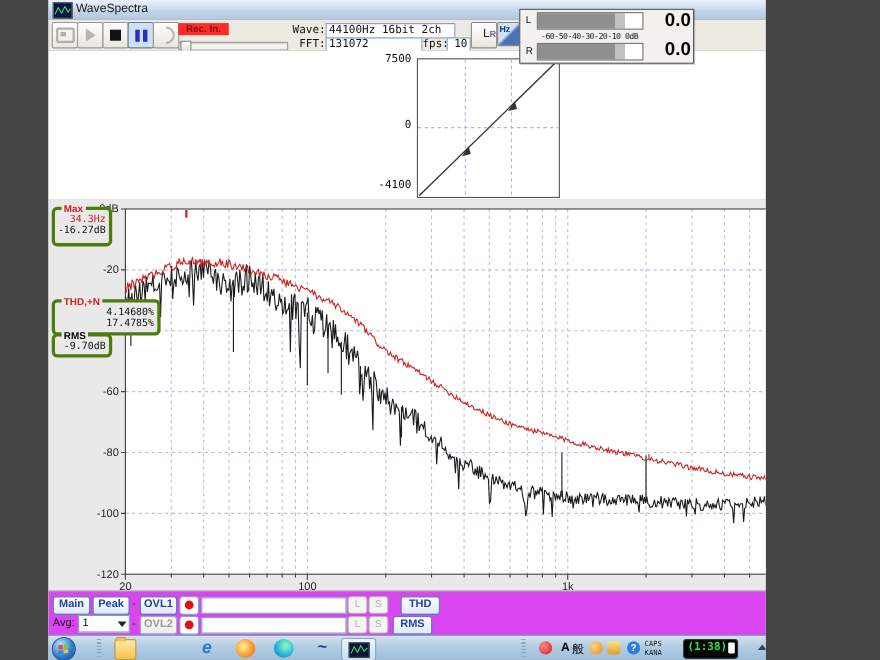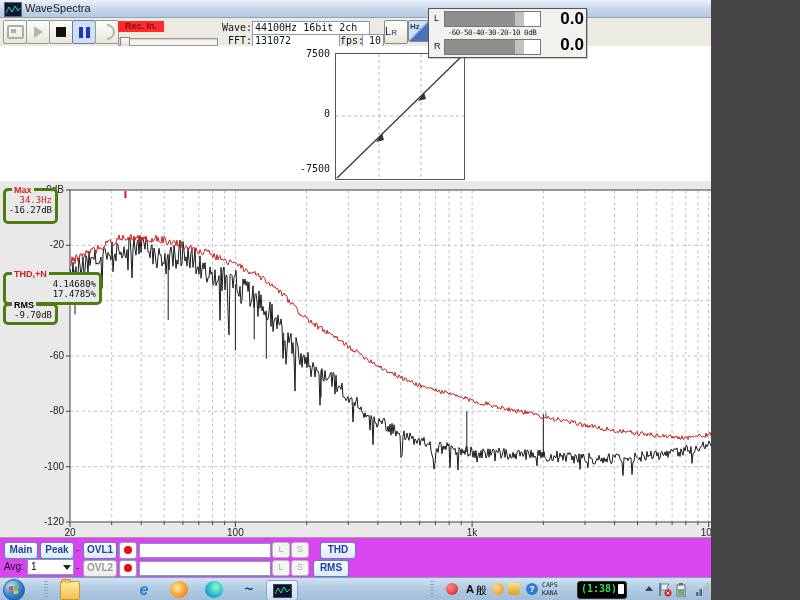--- a/index.html
+++ b/index.html
@@ -1,17 +1,17 @@
 <!DOCTYPE html>
 <html><head>
 <meta charset="utf-8">
 <style>
   html,body{margin:0;padding:0;background:#444;}
-  .screen{position:relative;width:711px;height:600px;overflow:hidden;background:#fff;
-          font-family:"Liberation Sans",sans-serif;-webkit-font-smoothing:none;}
+  .screen{position:relative;width:652px;height:600px;overflow:hidden;background:#fff;
+          font-family:"Liberation Sans",sans-serif;margin-left:44px;-webkit-font-smoothing:none;}
   .abs{position:absolute;}
 
   
   .titlebar{left:0;top:0;width:800px;height:17px;
     background:linear-gradient(#eaf2fb,#c2d4ea 60%,#b3c9e2);border-bottom:1px solid #8aa3c0;}
   .app-icon{left:4px;top:2px;width:16px;height:13px;background:#0a1440;border:1px solid #666;}
   .app-icon svg{display:block}
   .win-title{left:25px;top:2px;font-size:11px;color:#1a1a1a;}
   .capbtn{top:1px;height:14px;border:1px solid #6e7f91;border-radius:2px;
     background:linear-gradient(#fdfdfd,#d6dde5 50%,#c2ccd6);display:flex;align-items:center;justify-content:center;}
@@ -34,21 +34,21 @@
   .ic-openrec::after{content:"";position:absolute;left:2px;top:2px;width:5px;height:4px;background:#b0aea6;}
   .rec-label{left:118px;top:3px;width:46px;height:11px;background:#ff2a2a;color:#7c1010;
     font-size:9px;font-weight:bold;text-align:center;line-height:11px;}
   .slider{left:118px;top:20px;width:98px;height:6px;border:1px solid #9a9a94;background:#f4f3ee;
     box-shadow:inset 1px 1px 1px #00000022;}
   .slider .thumb{position:absolute;left:1px;top:-2px;width:8px;height:9px;background:linear-gradient(#fdfdfd,#dcdacf);border:1px solid #8a8a84;}
   .tb-lab{font-size:10px;font-family:"DejaVu Sans Mono",monospace;color:#111;}
   .tb-field{border:1px solid #7f9db9;background:#fff;font-size:10px;font-family:"DejaVu Sans Mono",monospace;
     color:#111;padding:0 2px;line-height:12px;height:12px;}
   .lr-btn,.hz-btn,.zoom-btn{top:2px;width:22px;height:22px;border:1px solid #8a8a84;border-radius:2px;}
-  .lr-btn{background:linear-gradient(#ffffff,#e8e6dd);font-size:11px;color:#223;text-align:left;line-height:20px;}
+  .lr-btn{background:linear-gradient(#ffffff,#e8e6dd);font-size:11px;color:#223;text-align:right;line-height:20px;}
   .lr-btn .sub{font-size:8px;color:#227;}
   .hz-btn{background:linear-gradient(135deg,#cfe2f6 45%,#4a72b8 55%);color:#123a8a;font-size:8px;font-weight:bold;line-height:9px;text-align:left;padding:1px 0 0 1px;box-sizing:border-box;}
   .zoom-btn{background:linear-gradient(#fdfdfc,#e8e6dd);}
   .ic-zoom{width:9px;height:9px;border:2px solid #555;border-radius:50%;position:relative;margin:3px 0 0 3px;}
   .ic-zoom::after{content:"";position:absolute;left:8px;top:8px;width:6px;height:2px;background:#555;transform:rotate(45deg);}
 
   
   .meter-panel{left:428px;top:8px;width:157px;height:48px;background:#f2f1ee;border:1px solid #555;
     box-shadow:1px 1px 0 #00000033;z-index:30;}
   .mp-lab{font-size:9px;color:#111;}
@@ -183,21 +183,21 @@
     <div class="mp-scale">-60-50-40-30-20-10 0dB</div>
     <div class="abs mp-lab" style="left:5px;top:32px;">R</div>
     <div class="mp-bar" style="top:30px;"></div>
     <div class="mp-val" style="top:0px;">0.0</div>
     <div class="mp-val" style="top:26px;">0.0</div>
   </div>
 
   <div class="abs wave-area">
     <div class="abs scope-lab" style="left:296px;top:2px;">7500</div>
     <div class="abs scope-lab" style="left:296px;top:62px;">0</div>
-    <div class="abs scope-lab" style="left:296px;top:117px;">-7500</div>
+    <div class="abs scope-lab" style="left:296px;top:117px;">-4100</div>
     <div class="abs scope">
       <svg width="128" height="125">
         <line x1="43" y1="0" x2="43" y2="125" stroke="#aab4e0" stroke-width="1" stroke-dasharray="3,3"></line>
         <line x1="85" y1="0" x2="85" y2="125" stroke="#aab4e0" stroke-width="1" stroke-dasharray="3,3"></line>
         <line x1="0" y1="62" x2="128" y2="62" stroke="#aab4e0" stroke-width="1" stroke-dasharray="3,3"></line>
         <line x1="1" y1="124" x2="127" y2="1" stroke="#333" stroke-width="1.2"></line>
         <path d="M40 88 l6 -9 l2 7 z" fill="#333"></path>
         <path d="M82 47 l6 -9 l2 7 z" fill="#333"></path>
       </svg>
     </div>

